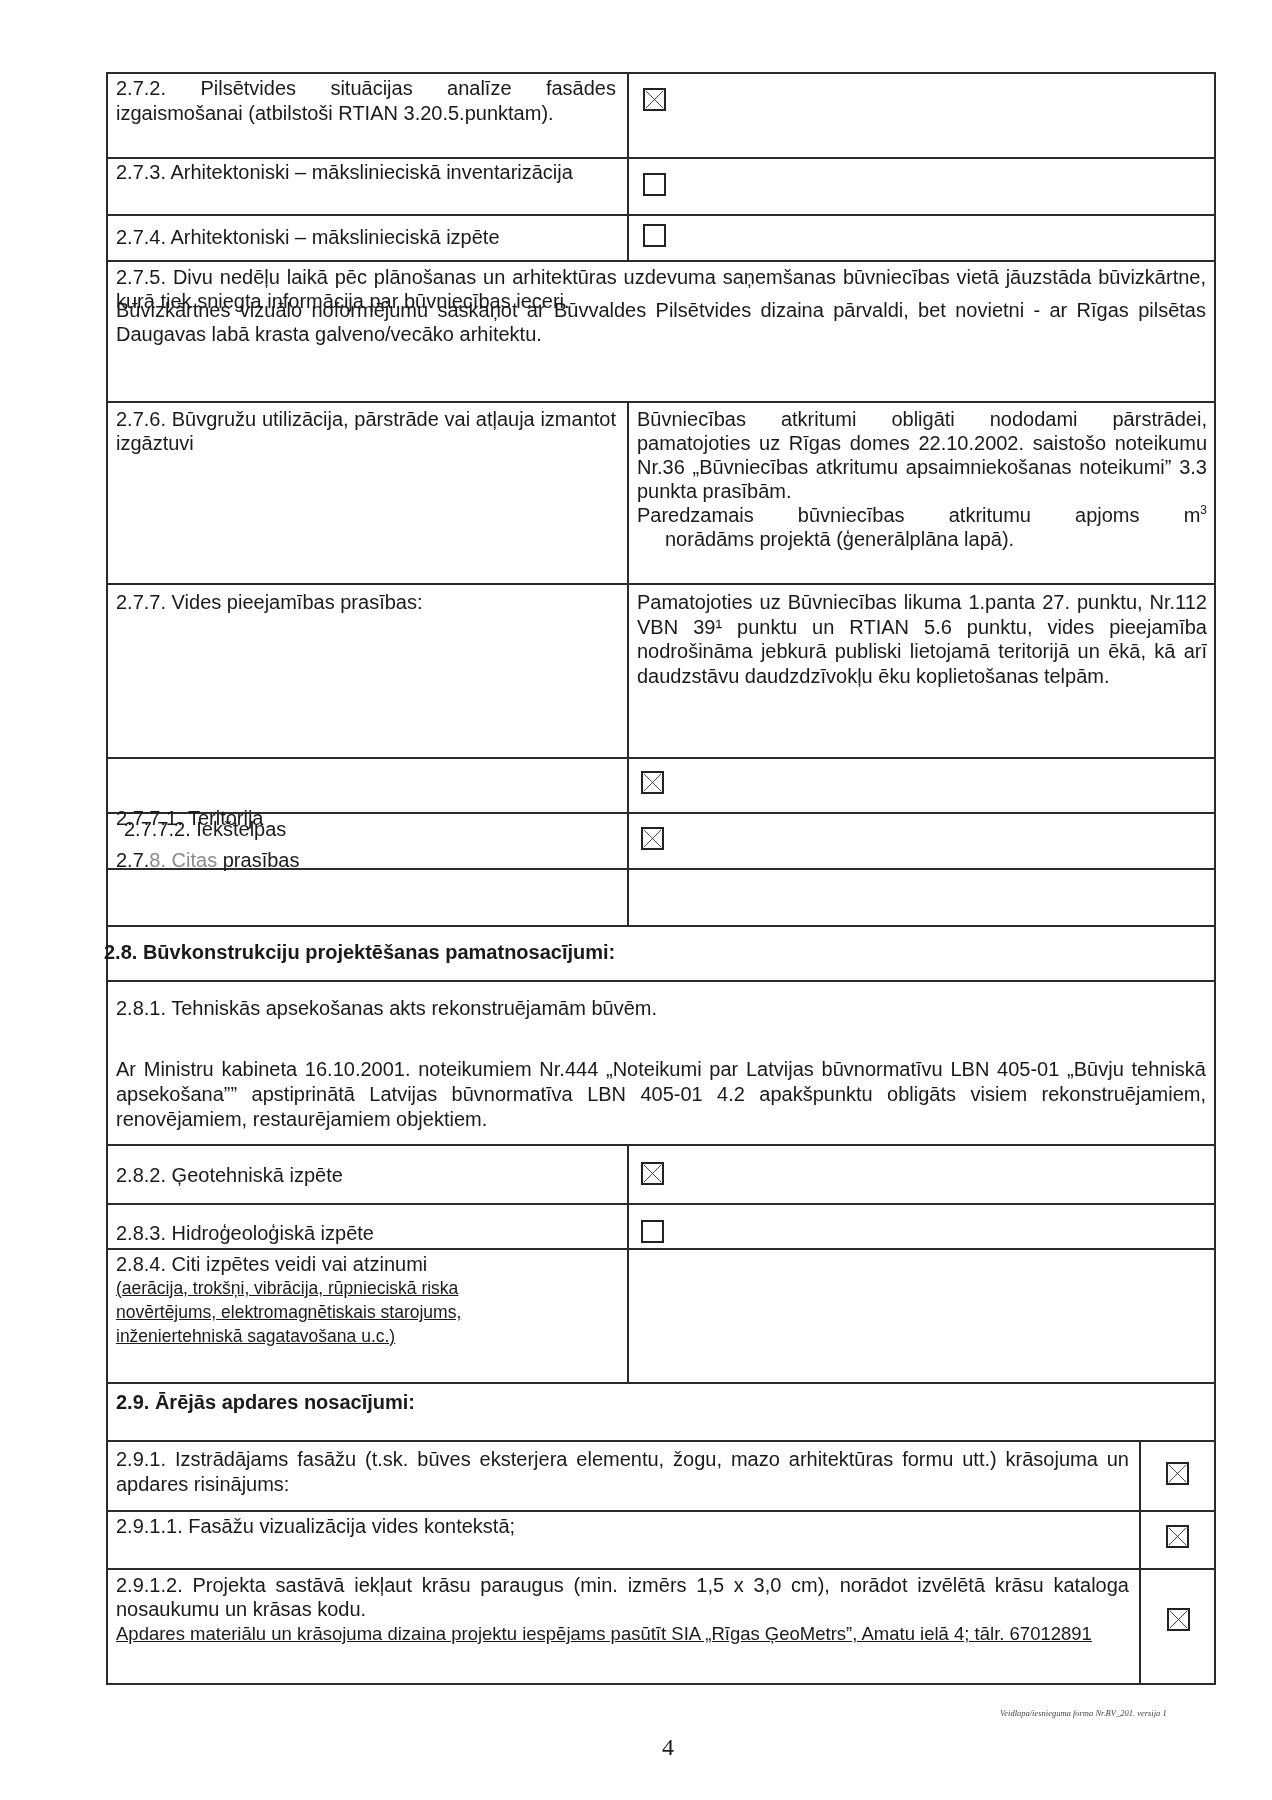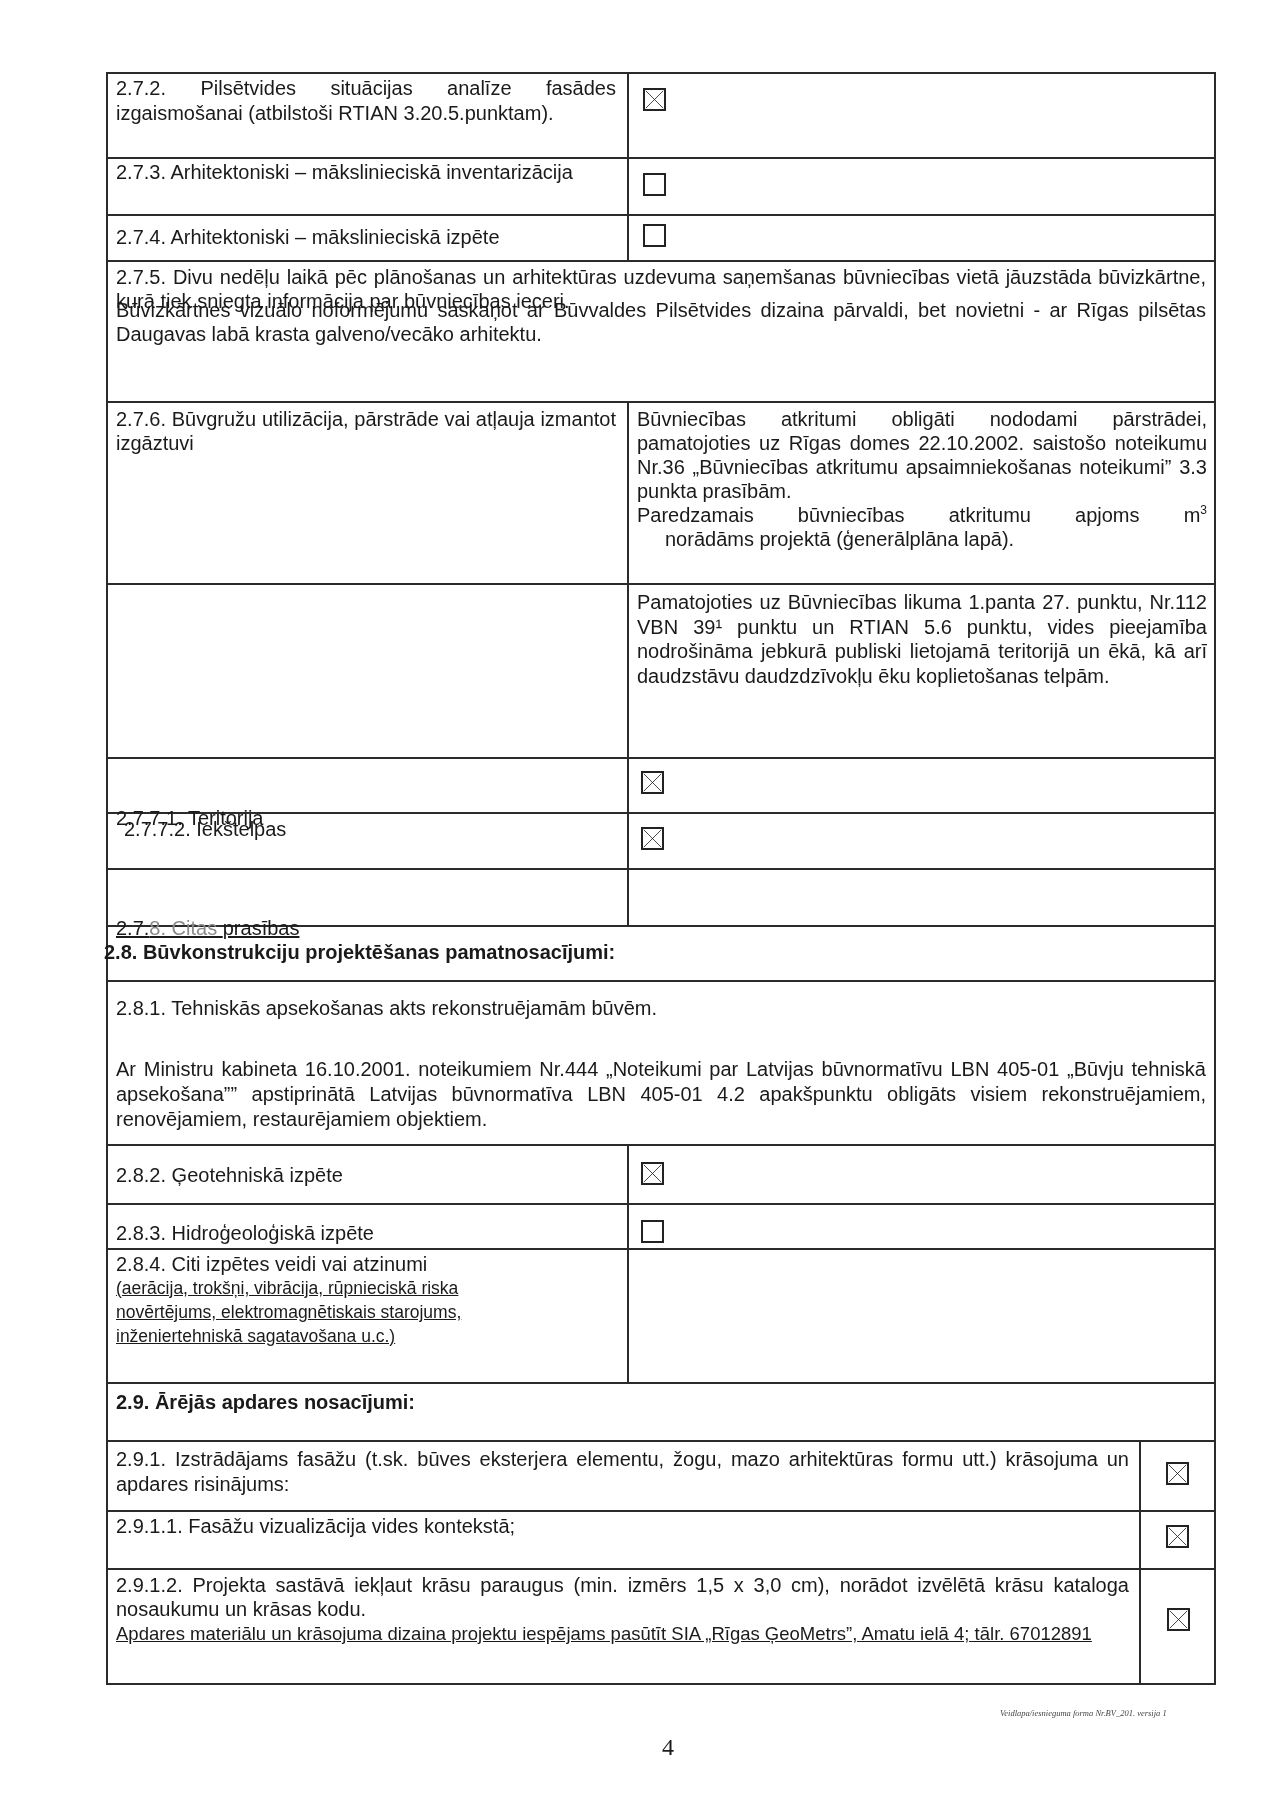--- a/index.html
+++ b/index.html
@@ -72,39 +72,40 @@
   <div class="cell justall" style="left:116px; top:265px; width:1090px; line-height:24px; text-align-last:left;">2.7.5. Divu nedēļu laikā pēc plānošanas un arhitektūras uzdevuma saņemšanas būvniecības vietā jāuzstāda būvizkārtne, kurā tiek sniegta informācija par būvniecības ieceri.</div>
   <div class="cell justall" style="left:116px; top:298px; width:1090px; line-height:24px; text-align-last:left;">Būvizkārtnes vizuālo noformējumu saskaņot ar Būvvaldes Pilsētvides dizaina pārvaldi, bet novietni - ar Rīgas pilsētas Daugavas labā krasta galveno/vecāko arhitektu.</div>
 
   <div class="cell justall" style="left:116px; top:407px; width:500px; line-height:24px; text-align-last:left;">2.7.6. Būvgružu utilizācija, pārstrāde vai atļauja izmantot izgāztuvi</div>
   <div class="cell justall" style="left:637px; top:407px; width:570px; line-height:24px; text-align-last:left;">Būvniecības atkritumi obligāti nododami pārstrādei, pamatojoties uz Rīgas domes 22.10.2002. saistošo noteikumu Nr.36 „Būvniecības atkritumu apsaimniekošanas noteikumi” 3.3 punkta prasībām.</div>
   <div class="cell justall" style="left:637px; top:503px; width:570px; line-height:24px;">
     <span>Paredzamais būvniecības atkritumu apjoms m</span><sup>3</sup>
   </div>
   <div class="cell" style="left:637px; top:527px; width:570px; line-height:24px;margin-left:28px;">norādāms projektā (ģenerālplāna lapā).</div>
 
+  <div class="cell" style="left:116px; top:590px; width:500px;">2.7.7. Vides pieejamības prasības:</div>
   <div class="cell justall" style="left:637px; top:590px; width:570px; line-height:24.5px; text-align-last:left;">Pamatojoties uz Būvniecības likuma 1.panta 27. punktu, Nr.112 VBN 39¹ punktu un RTIAN 5.6 punktu, vides pieejamība nodrošināma jebkurā publiski lietojamā teritorijā un ēkā, kā arī daudzstāvu daudzdzīvokļu ēku koplietošanas telpām.</div>
 
   <div class="cell" style="left:116px; top:762px; width:500px;margin-top:44px;">2.7.7.1. Teritorija</div>
   <div class="cb" style="left:641px; top:771px;">
     <svg viewBox="0 0 23 23">
         <line x1="1" y1="1" x2="22" y2="22" stroke="#222" stroke-width="1"></line>
         <line x1="22" y1="1" x2="1" y2="22" stroke="#222" stroke-width="1"></line>
       </svg>
   </div>
 
   <div class="cell" style="left:124px; top:817px; width:500px;">2.7.7.2. Iekštelpas</div>
   <div class="cb" style="left:641px; top:827px;">
     <svg viewBox="0 0 23 23">
         <line x1="1" y1="1" x2="22" y2="22" stroke="#222" stroke-width="1"></line>
         <line x1="22" y1="1" x2="1" y2="22" stroke="#222" stroke-width="1"></line>
       </svg>
   </div>
 
-  <div class="cell" style="left:116px; top:916px; width:500px;text-decoration:underline;">
+  <div class="cell" style="left:116px; top:848px; width:500px;">
     <span>2.7.</span><span class="muted">8. Citas </span><span>prasības</span>
   </div>
 
   <div class="cell bold" style="left:104px; top:940px; width:1090px;">2.8. Būvkonstrukciju projektēšanas pamatnosacījumi:</div>
 
   <div class="cell" style="left:116px; top:996px; width:1090px;">2.8.1. Tehniskās apsekošanas akts rekonstruējamām būvēm.</div>
   <div class="cell justall" style="left:116px; top:1057px; width:1090px; line-height:25px; text-align-last:left;">Ar Ministru kabineta 16.10.2001. noteikumiem Nr.444 „Noteikumi par Latvijas būvnormatīvu LBN 405-01 „Būvju tehniskā apsekošana”” apstiprinātā Latvijas būvnormatīva LBN 405-01 4.2 apakšpunktu obligāts visiem rekonstruējamiem, renovējamiem, restaurējamiem objektiem.</div>
 
   <div class="cell" style="left:116px; top:1163px; width:500px;">2.8.2. Ģeotehniskā izpēte</div>
   <div class="cb" style="left:641px; top:1162px;">

